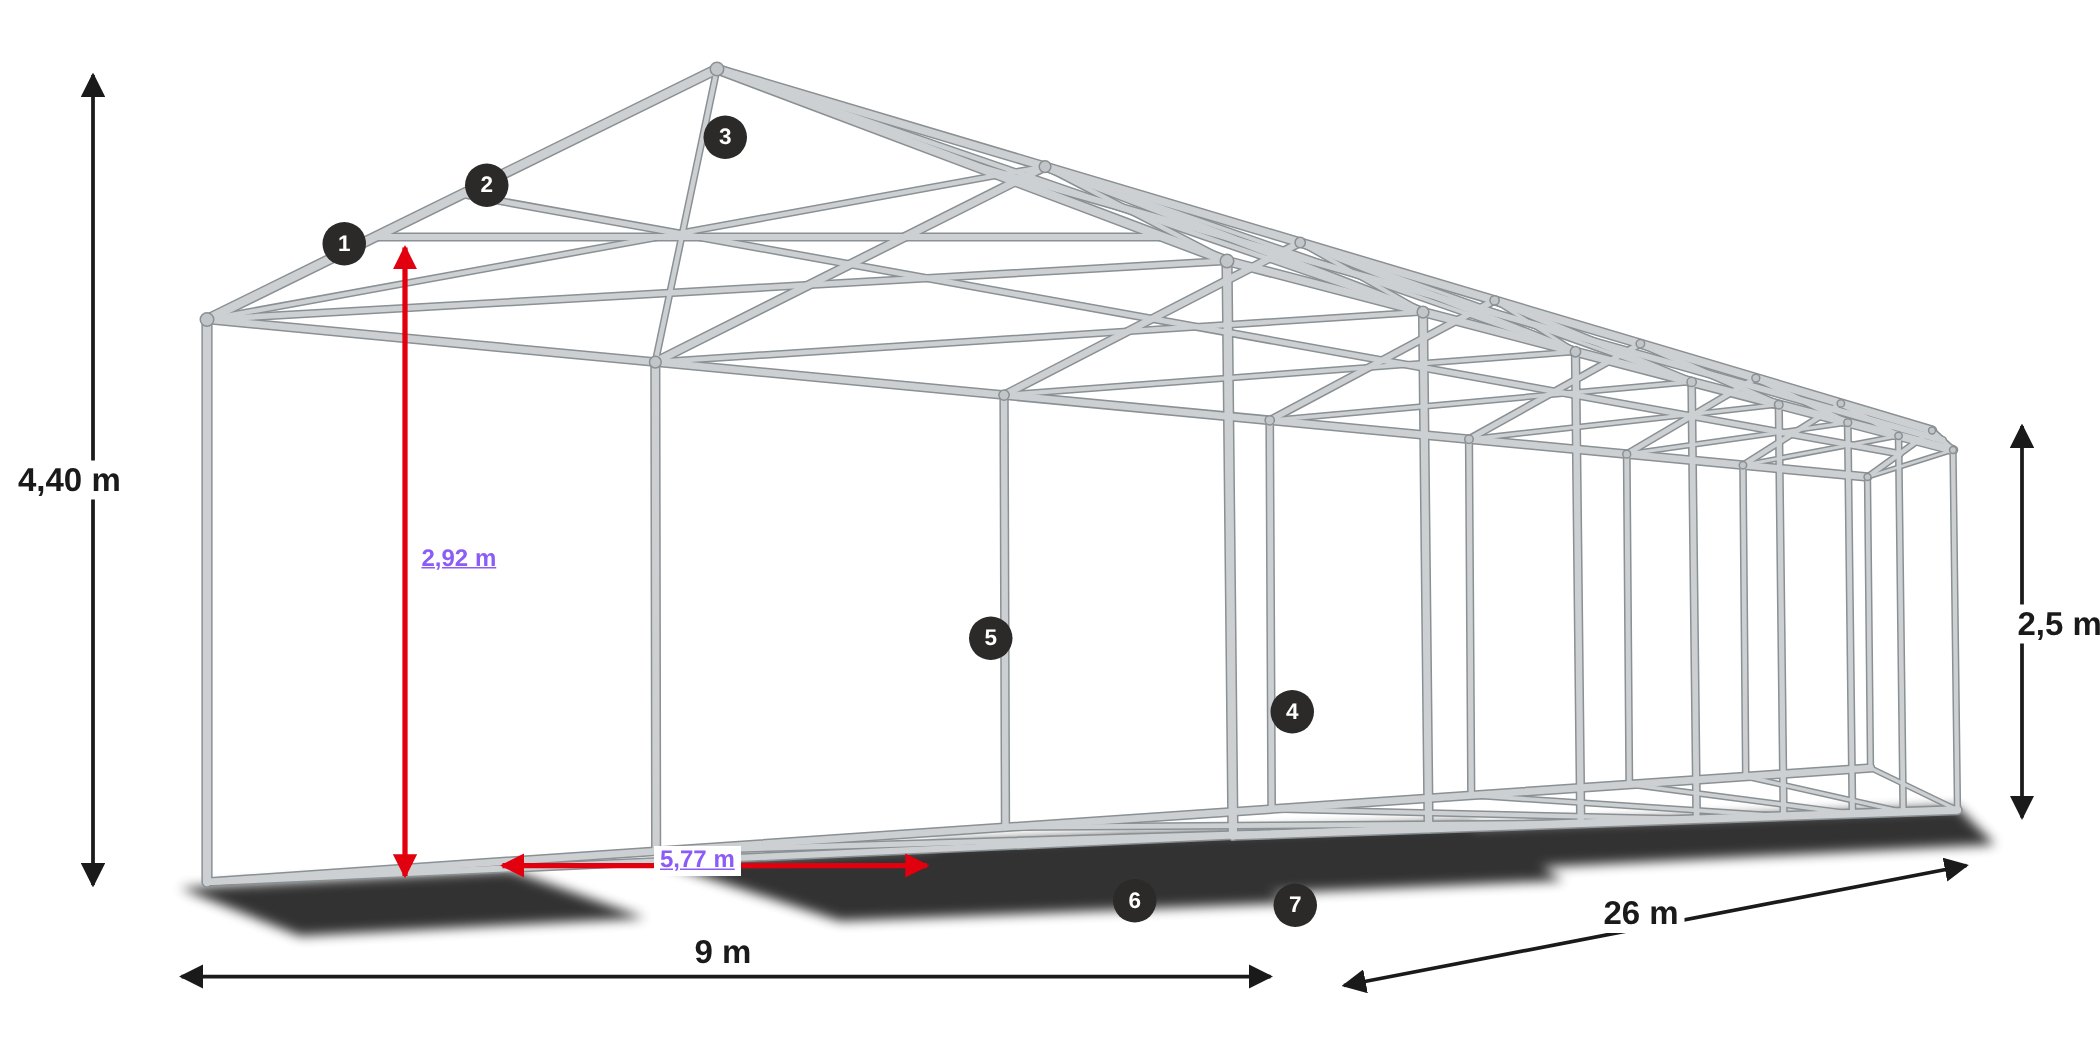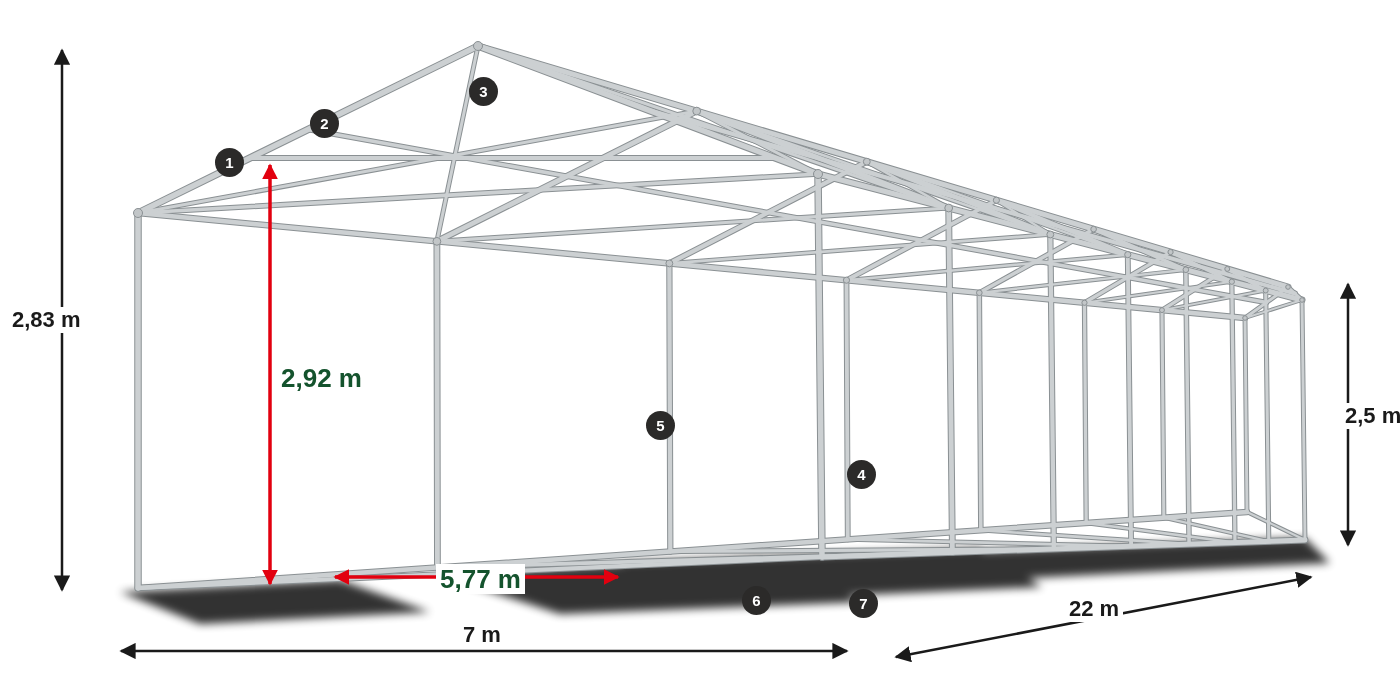--- a/index.html
+++ b/index.html
@@ -6,21 +6,21 @@
   .stage{
     position:relative;width:1400px;height:700px;background:#ffffff;
     overflow:hidden;font-family:"Liberation Sans","DejaVu Sans",sans-serif;
   }
   .stage svg{position:absolute;left:0;top:0;}
   .dim{
     position:absolute;font-weight:700;background:#ffffff;line-height:1;
     padding:2px 4px;white-space:nowrap;
   }
   .dim.black{color:#1a1a1a;font-size:22px;}
-  .dim.red{color:#14532d;font-size:26px;}
+  .dim.red{color:#8b5cf6;font-size:16px;text-decoration:underline;}
   .badge{
     position:absolute;width:29px;height:29px;border-radius:50%;
     background:#2b2a29;color:#ffffff;font-size:15px;font-weight:700;
     display:flex;align-items:center;justify-content:center;
   }
   .dim-line-black{stroke:#1a1a1a;stroke-width:2.5;}
   .dim-line-red{stroke:#e2000f;stroke-width:3.5;}
 </style>
 </head>
 <body>
@@ -205,25 +205,25 @@
     <g fill="none">
       <line class="dim-line-black" x1="62" y1="50" x2="62" y2="590" marker-start="url(#ah-b)" marker-end="url(#ah-b)"></line>
       <line class="dim-line-black" x1="121" y1="651" x2="847" y2="651" marker-start="url(#ah-b)" marker-end="url(#ah-b)"></line>
       <line class="dim-line-black" x1="896" y1="657" x2="1311" y2="577" marker-start="url(#ah-b)" marker-end="url(#ah-b)"></line>
       <line class="dim-line-black" x1="1348" y1="284" x2="1348" y2="545" marker-start="url(#ah-b)" marker-end="url(#ah-b)"></line>
       <line class="dim-line-red" x1="270" y1="165" x2="270" y2="584" marker-start="url(#ah-r)" marker-end="url(#ah-r)"></line>
       <line class="dim-line-red" x1="335" y1="577" x2="618" y2="577" marker-start="url(#ah-r)" marker-end="url(#ah-r)"></line>
     </g>
   </svg>
 
-  <div class="dim black" style="left:8px;top:307px">2,83 m</div>
+  <div class="dim black" style="left:8px;top:307px">4,40 m</div>
   <div class="dim red" style="left:277px;top:363px">2,92 m</div>
   <div class="dim red" style="left:436px;top:564px">5,77 m</div>
-  <div class="dim black" style="left:459px;top:622px">7 m</div>
-  <div class="dim black" style="left:1065px;top:596px">22 m</div>
+  <div class="dim black" style="left:459px;top:622px">9 m</div>
+  <div class="dim black" style="left:1065px;top:596px">26 m</div>
   <div class="dim black" style="left:1341px;top:403px">2,5 m</div>
 
   <div class="badge" style="left:215px;top:148px">1</div>
   <div class="badge" style="left:310px;top:109px">2</div>
   <div class="badge" style="left:469px;top:77px">3</div>
   <div class="badge" style="left:847px;top:460px">4</div>
   <div class="badge" style="left:646px;top:411px">5</div>
   <div class="badge" style="left:742px;top:586px">6</div>
   <div class="badge" style="left:849px;top:589px">7</div>
 

